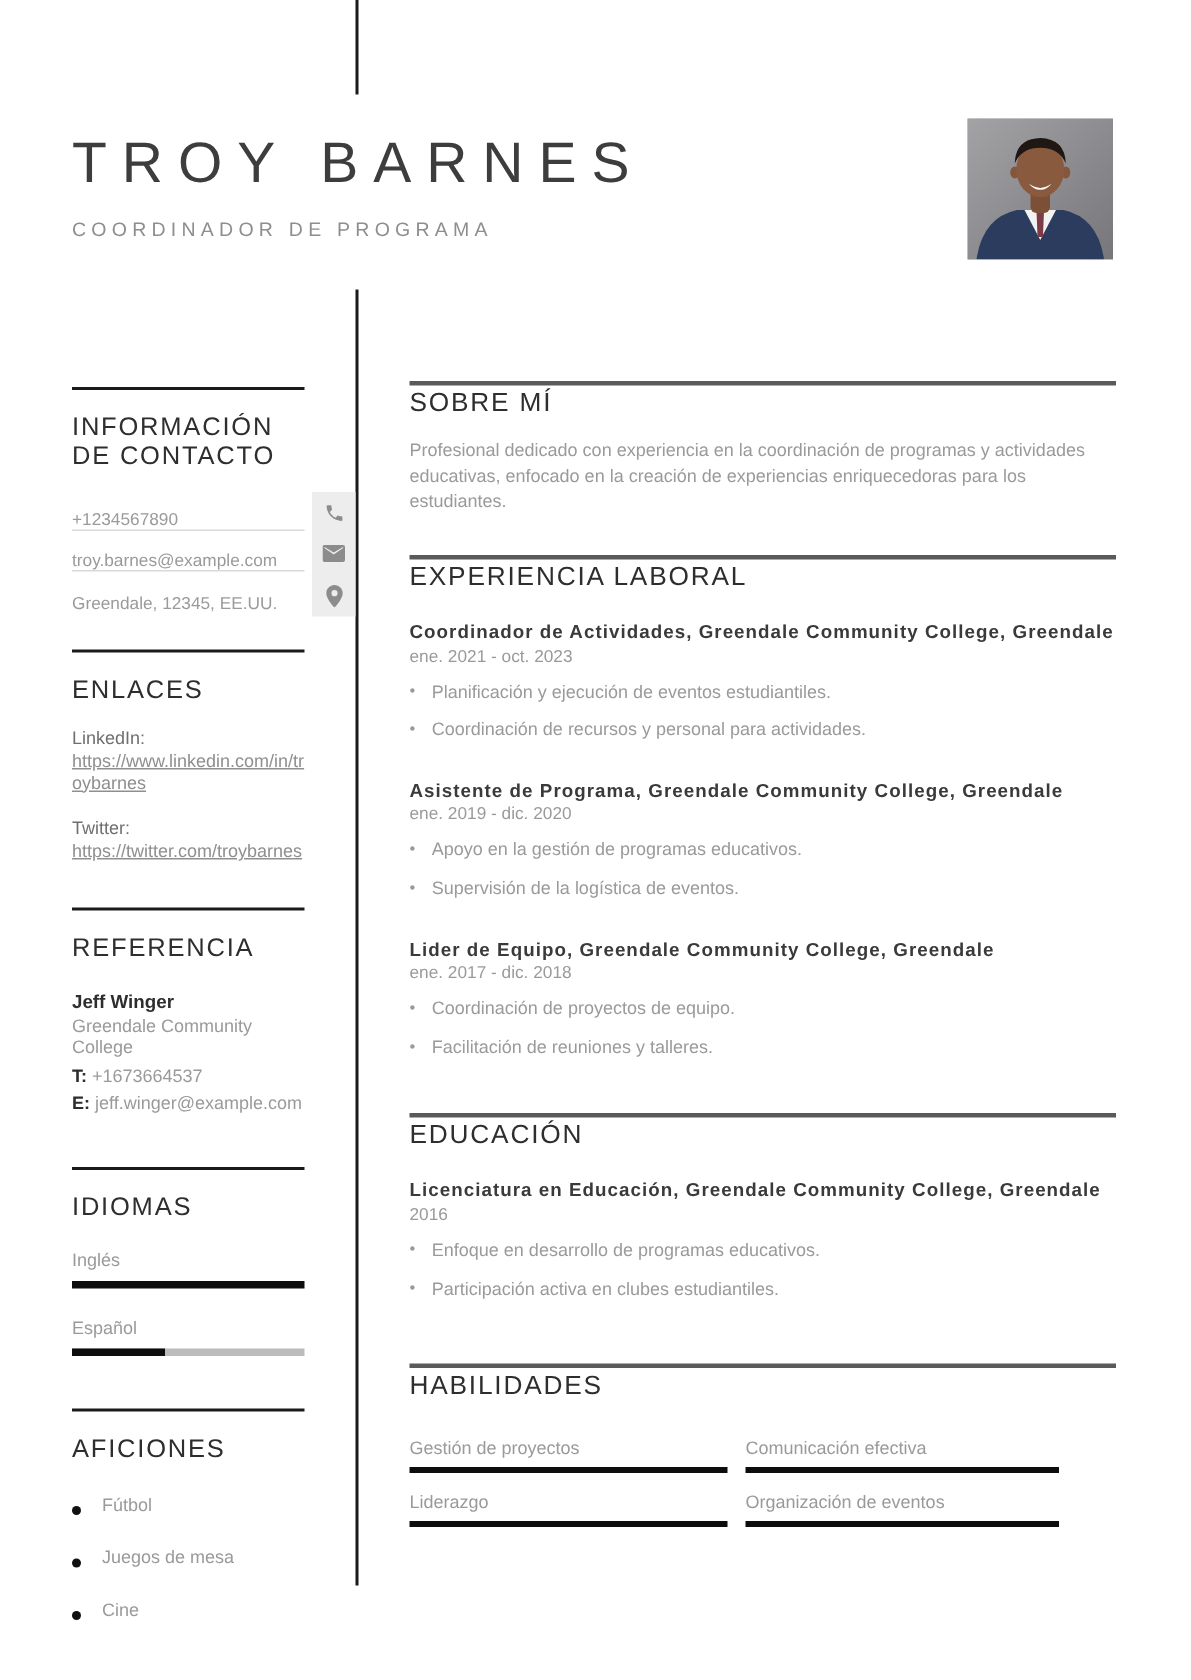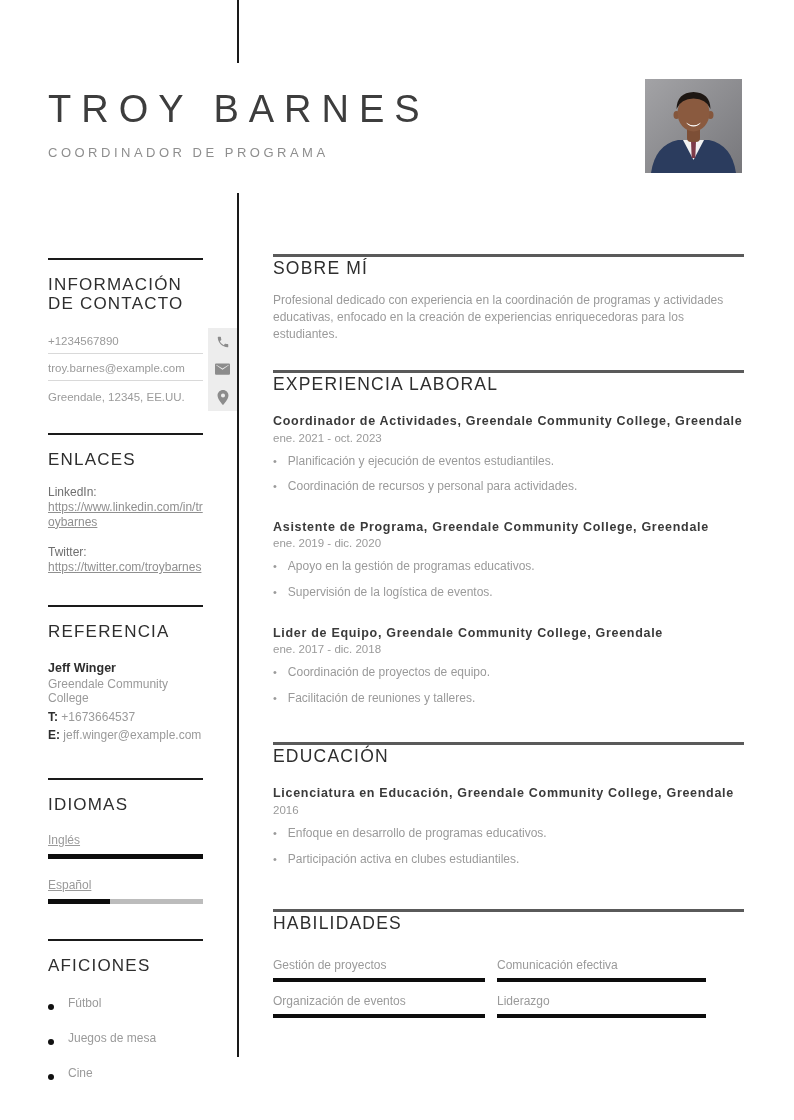--- a/index.html
+++ b/index.html
@@ -52,40 +52,40 @@
 
   .contact-rows { position: relative; margin-top: 13px; }
   .icon-strip {
     position: absolute; left: 160px; top: 2px; width: 29px; height: 83px;
     background: #ededed;
   }
   .icon-cell { height: 27.6px; display: flex; align-items: center; justify-content: center; }
   .icon-cell svg { display: block; }
   .contact-row {
     height: 27.6px; font-size: 11.5px; color: #9a9a9a;
-    display: flex; align-items: center; padding-top: 3px;
+    display: flex; align-items: flex-end; padding-top: 3px;
   }
   .contact-row.underlined { border-bottom: 1px solid #d9d9d9; }
 
   .enlaces { margin-top: 24px; }
   .link-block { margin-top: 16px; }
   .link-label { font-size: 12px; color: #6f6f6f; }
   .link-url {
     font-size: 12px; color: #8f8f8f; text-decoration: underline;
     line-height: 1.22; word-break: break-all; display: block; margin-top: 1px;
   }
   .referencia { margin-top: 30px; }
   .ref-name { margin-top: 20px; font-size: 12.5px; font-weight: 700; color: #2e2e2e; }
   .ref-org { font-size: 12px; color: #9a9a9a; line-height: 1.22; margin-top: 2px; }
   .ref-line { font-size: 12px; color: #9a9a9a; margin-top: 4px; }
   .ref-line .lbl { color: #2e2e2e; font-weight: 700; }
 
   .idiomas { margin-top: 36px; }
   .lang-block { margin-top: 19px; }
-  .lang-name { font-size: 12px; color: #9a9a9a; text-decoration: underline; }
+  .lang-name { font-size: 12px; color: #9a9a9a; }
   .bar-track { margin-top: 7px; height: 5px; background: #bcbcbc; width: 100%; }
   .bar-fill { height: 100%; background: #0d0d0d; }
 
   .aficiones { margin-top: 35px; }
   .hobby { display: flex; align-items: flex-end; margin-top: 21px; }
   .hobby-dot { width: 6px; height: 6px; border-radius: 50%; background: #111; margin-right: 14px; flex: 0 0 auto; }
   .hobby-label { font-size: 12px; color: #9a9a9a; }
 
   
   .right-col { position: absolute; left: 273px; top: 0; width: 471px; }
@@ -316,27 +316,27 @@
           <div class="bar-fill" style="width: 100%;"></div>
         </div>
       </div>
       <div class="skill">
         <div class="skill-name">Comunicación efectiva</div>
         <div class="bar-track">
           <div class="bar-fill" style="width: 100%;"></div>
         </div>
       </div>
       <div class="skill">
+        <div class="skill-name">Liderazgo</div>
+        <div class="bar-track">
+          <div class="bar-fill" style="width: 100%;"></div>
+        </div>
+      </div>
+      <div class="skill">
         <div class="skill-name">Organización de eventos</div>
         <div class="bar-track">
           <div class="bar-fill" style="width: 100%;"></div>
         </div>
       </div>
-      <div class="skill">
-        <div class="skill-name">Liderazgo</div>
-        <div class="bar-track">
-          <div class="bar-fill" style="width: 100%;"></div>
-        </div>
-      </div>
     </div>
   </div>
 
 </div>
 
 </body></html>

